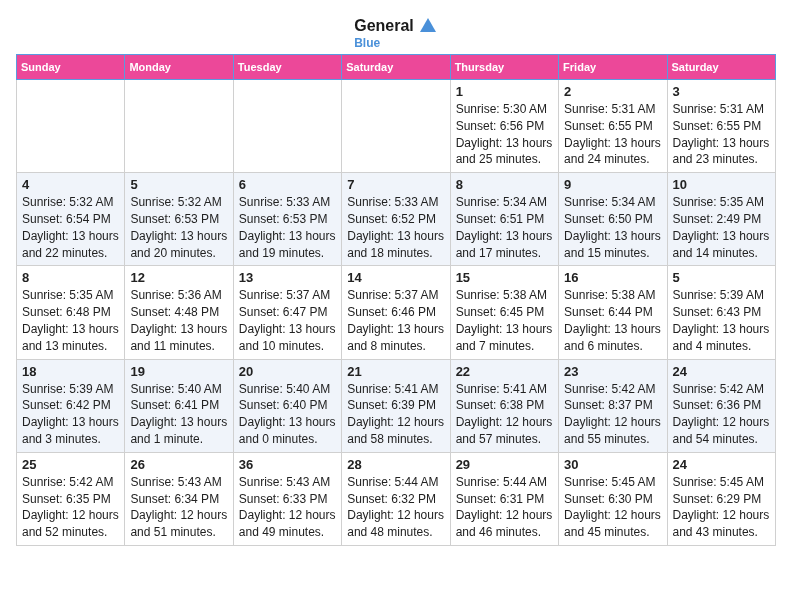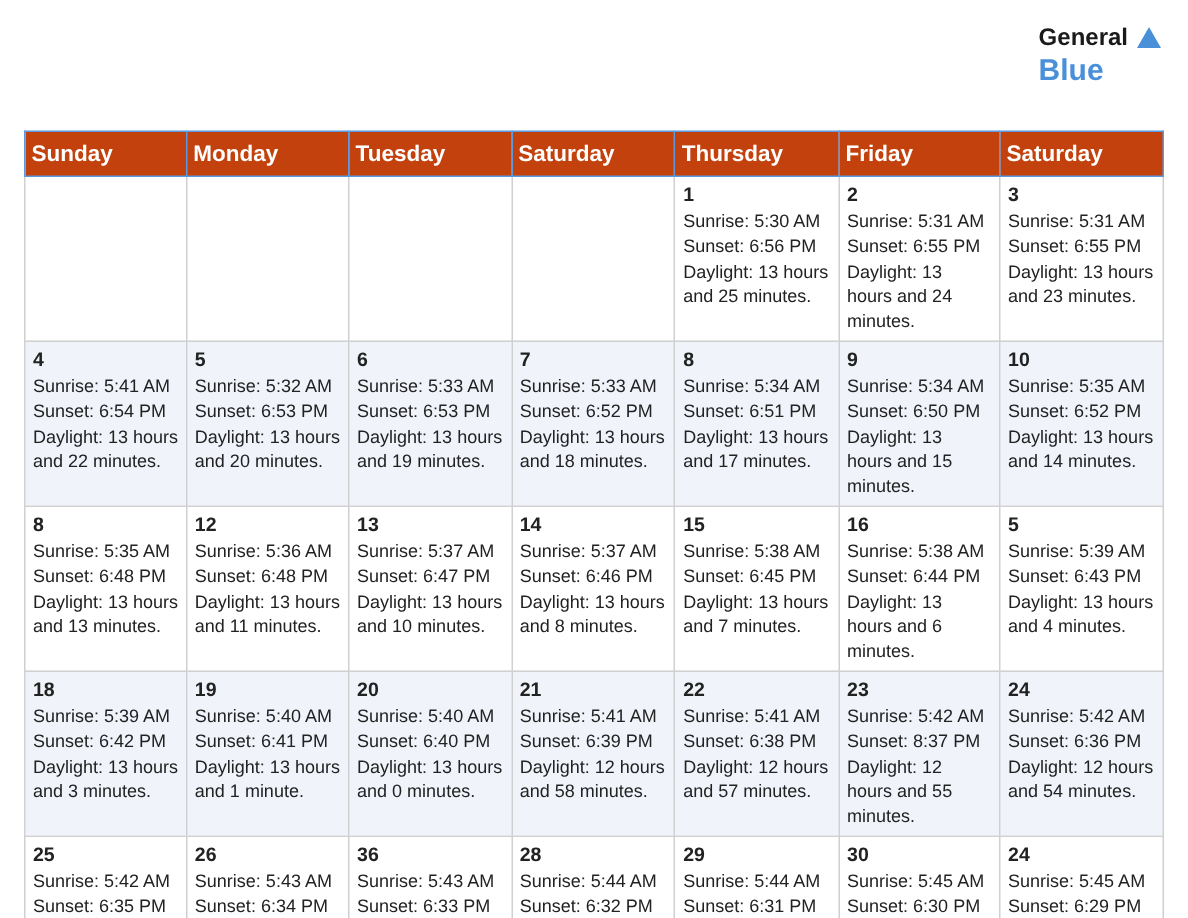--- a/index.html
+++ b/index.html
@@ -5,23 +5,23 @@
     * { box-sizing: border-box; margin: 0; padding: 0; }
     body {
       font-family: Arial, sans-serif;
       background: #fff;
       width: 792px;
       min-height: 612px;
       padding: 16px;
     }
     .header-area {
       display: flex;
-      justify-content: flex-end;
+      justify-content: center;
       align-items: flex-start;
-      margin-bottom: 28px;
+      margin-bottom: 4px;
     }
     .logo {
       display: flex;
       align-items: center;
       gap: 4px;
     }
     .title-area {
       text-align: right;
     }
     .month-title {
@@ -32,25 +32,25 @@
     .location-title {
       font-size: 16px;
       color: #444;
     }
     .calendar-table {
       width: 100%;
       border-collapse: collapse;
       font-size: 11px;
     }
     .calendar-table th {
-      background-color: #c2410c;
+      background-color: #ec4899;
       color: #fff;
       padding: 6px 4px;
       text-align: left;
-      font-size: 15px;
+      font-size: 11px;
       font-weight: bold;
       border: 1px solid #5a9ae0;
     }
     .calendar-table td {
       vertical-align: top;
       padding: 4px 5px;
       border: 1px solid #d0d0d0;
       height: 88px;
       width: 113px;
     }
@@ -80,21 +80,21 @@
 
 <div class="header-area">
   <div class="logo">
   <div style="display:flex;flex-direction:column;align-items:flex-start;">
     <div style="font-size:16px;font-weight:bold;display:flex;align-items:center;gap:4px;">
       <span style="color:#1a1a1a;">General</span>
       <svg width="20" height="20" viewBox="0 0 20 20">
         <polygon points="10,2 18,16 2,16" fill="#4a90d9"></polygon>
       </svg>
     </div>
-    <div style="font-size:20px;font-weight:bold;color:#4a90d9;">Blue</div>
+    <div style="font-size:12px;font-weight:bold;color:#4a90d9;">Blue</div>
   </div>
 </div>
   <div class="title-area">
     <div class="month-title"></div>
     <div class="location-title"></div>
   </div>
 </div>
 
 <table class="calendar-table">
   <thead>
@@ -132,21 +132,21 @@
           <div class="day-number">3</div>
           <div class="cell-content">Sunrise: 5:31 AM
 Sunset: 6:55 PM
 Daylight: 13 hours
 and 23 minutes.</div>
         </td>
       </tr>
       <tr>
         <td>
           <div class="day-number">4</div>
-          <div class="cell-content">Sunrise: 5:41 AM
+          <div class="cell-content">Sunrise: 5:32 AM
 Sunset: 6:54 PM
 Daylight: 13 hours
 and 22 minutes.</div>
         </td>
         <td>
           <div class="day-number">5</div>
           <div class="cell-content">Sunrise: 5:32 AM
 Sunset: 6:53 PM
 Daylight: 13 hours
 and 20 minutes.</div>
@@ -175,37 +175,37 @@
         <td>
           <div class="day-number">9</div>
           <div class="cell-content">Sunrise: 5:34 AM
 Sunset: 6:50 PM
 Daylight: 13 hours
 and 15 minutes.</div>
         </td>
         <td>
           <div class="day-number">10</div>
           <div class="cell-content">Sunrise: 5:35 AM
-Sunset: 6:52 PM
+Sunset: 2:49 PM
 Daylight: 13 hours
 and 14 minutes.</div>
         </td>
       </tr>
       <tr>
         <td>
           <div class="day-number">8</div>
           <div class="cell-content">Sunrise: 5:35 AM
 Sunset: 6:48 PM
 Daylight: 13 hours
 and 13 minutes.</div>
         </td>
         <td>
           <div class="day-number">12</div>
           <div class="cell-content">Sunrise: 5:36 AM
-Sunset: 6:48 PM
+Sunset: 4:48 PM
 Daylight: 13 hours
 and 11 minutes.</div>
         </td>
         <td>
           <div class="day-number">13</div>
           <div class="cell-content">Sunrise: 5:37 AM
 Sunset: 6:47 PM
 Daylight: 13 hours
 and 10 minutes.</div>
         </td>

